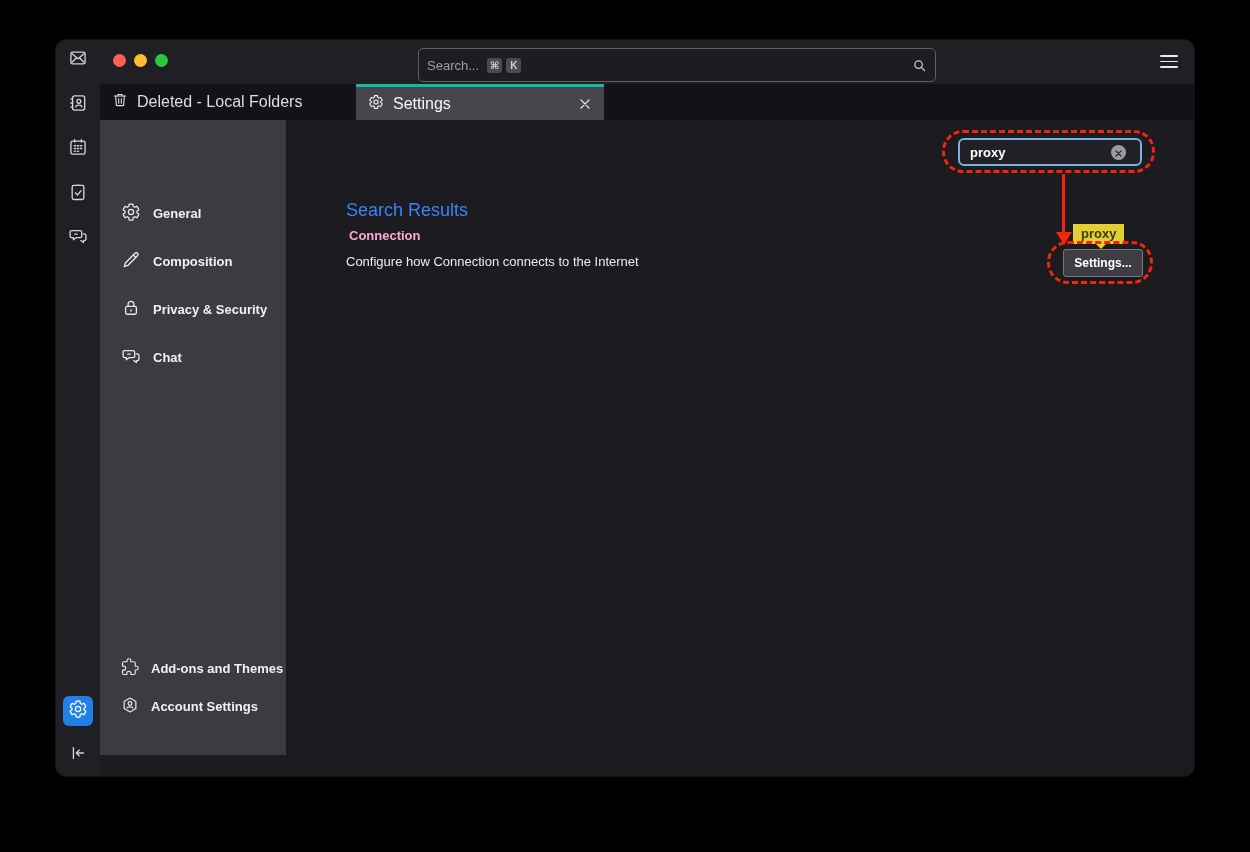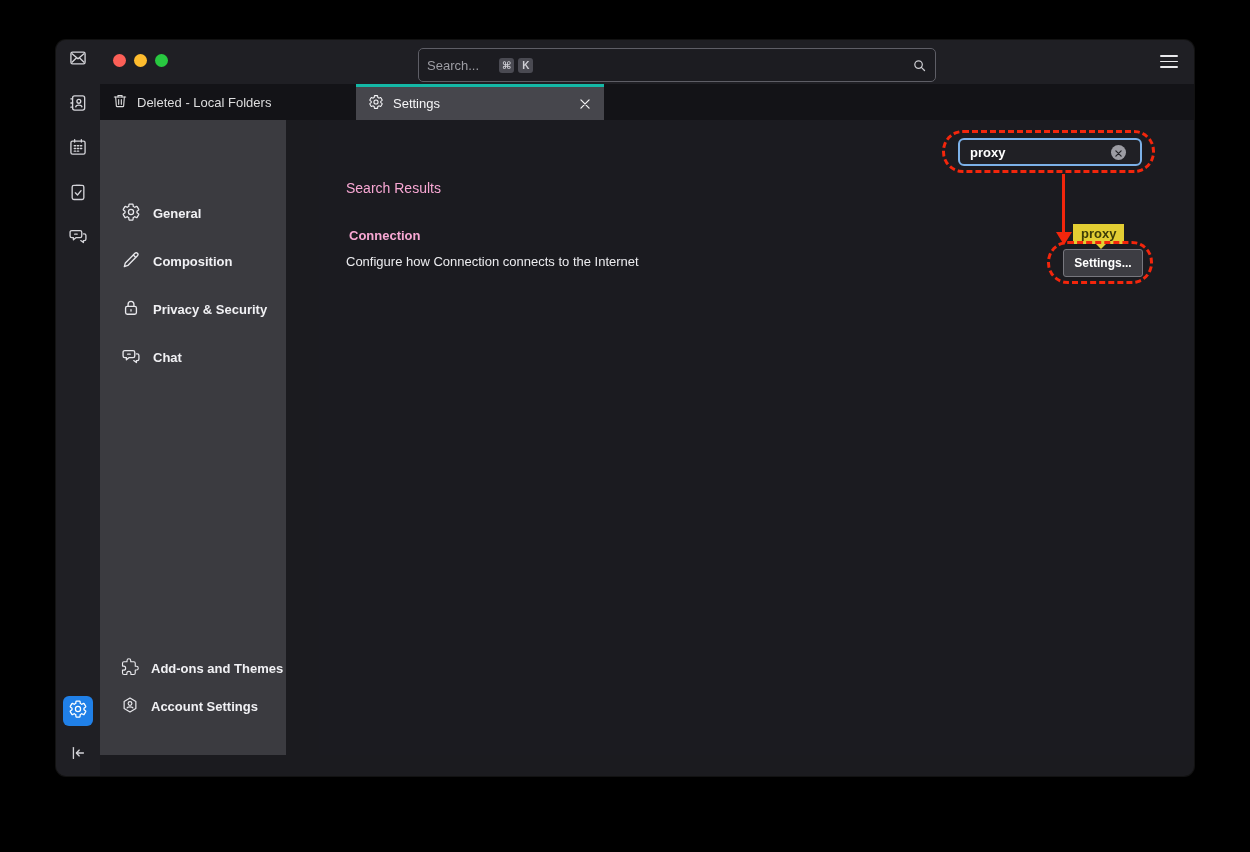--- a/index.html
+++ b/index.html
@@ -16,53 +16,53 @@
   .rail-btn svg { width:20px; height:20px; }
   .rail-btn.active { background:#2080e8; color:#fff; }
 
   
   .toolbar { position:absolute; left:44px; top:0; width:1094px; height:44px; background:#1f1f24; }
   .lights { position:absolute; left:13px; top:14px; display:flex; gap:8px; }
   .light { width:13px; height:13px; border-radius:50%; }
   .light.red{ background:#fc5f57; } .light.yellow{ background:#febc2e; } .light.green{ background:#28c840; }
   .gsearch { position:absolute; left:318px; top:8px; width:518px; height:25px;
              border:1px solid #5e5e66; border-radius:5px; background:#1c1c21;
-             display:flex; align-items:center; padding:16px 8px; color:#9d9da4; font-size:13px; gap:20px; }
+             display:flex; align-items:center; padding:16px 8px; color:#9d9da4; font-size:13px; gap:8px; }
   .gsearch .keys { display:flex; gap:4px; }
   .kbd { background:#4a4a52; color:#cfcfd5; font-size:10px; line-height:15px; min-width:15px;
          text-align:center; border-radius:3px; padding:0 3px; font-weight:700; }
   .gsearch .mag { margin-left:auto; color:#c9c9ce; display:flex; }
   .gsearch .mag svg{ width:15px; height:15px; }
   .hamburger { position:absolute; right:16px; top:13px; width:18px; height:17px; display:flex;
                flex-direction:column; justify-content:space-between; cursor:pointer; padding:2px 0; }
   .hamburger span { display:block; height:1.6px; background:#e9e9ec; border-radius:1px; }
 
   
   .tabbar { position:absolute; left:44px; top:44px; width:1094px; height:36px; background:#131317; }
   .tab { position:absolute; top:0; height:36px; display:flex; align-items:center; gap:9px;
-         padding:0 12px; font-size:13px; color:#dededf; cursor:pointer; }
+         padding:0 12px; font-size:16px; color:#dededf; cursor:pointer; }
   .tab svg { width:16px; height:16px; flex:0 0 auto; }
   .tab.bg-tab { left:0; }
   .tab.active { left:256px; width:248px; background:#46464c; color:#f6f6f8; border-top:3px solid #14b8a6; }
   .tab .close { margin-left:auto; display:flex; color:#f0f0f2; cursor:pointer; }
   .tab .close svg{ width:14px; height:14px; }
 
   
   .sidebar { position:absolute; left:44px; top:80px; width:186px; height:635px; background:#3b3b40; }
   .side-list { padding-top:69px; }
   .side-item { height:48px; display:flex; align-items:center; gap:12px; padding-left:21px;
                color:#f1f1f4; font-size:13px; font-weight:600; cursor:pointer; }
   .side-item svg { width:20px; height:20px; color:#e8e8ec; flex:0 0 auto; }
   .side-footer { position:absolute; left:0; right:0; bottom:30px; }
   .side-footer .side-item { height:38px; }
   .side-footer .side-item svg { width:18px; height:18px; }
 
   
   .main { position:absolute; left:263px; top:80px; width:875px; height:635px; background:#1b1b20; }
-  .page-title { position:absolute; left:27px; top:60px; font-size:14px; font-weight:400; color:#f9a8d4; }
+  .page-title { position:absolute; left:27px; top:80px; font-size:18px; font-weight:400; color:#3b82f6; }
   .result-heading { position:absolute; left:30px; top:108px; font-size:13px; font-weight:700; color:#f9a8d4; }
   .result-desc { position:absolute; left:27px; top:134px; font-size:13px; color:#ececef; }
   .settings-btn { position:absolute; left:744px; top:129px; width:80px; height:28px;
                   background:#3d3d43; border:1px solid #77777e; border-radius:3px;
                   color:#fff; font-size:12px; font-weight:700; cursor:pointer;
                   font-family:"Liberation Sans","DejaVu Sans",sans-serif; }
   .find-input { position:absolute; left:639px; top:18px; width:184px; height:28px;
                 background:#202025; border:2px solid #7cb1e8; border-radius:6px;
                 color:#fff; font-size:13px; font-weight:600; padding:0 30px 0 10px;
                 font-family:"Liberation Sans","DejaVu Sans",sans-serif; outline:none; }

